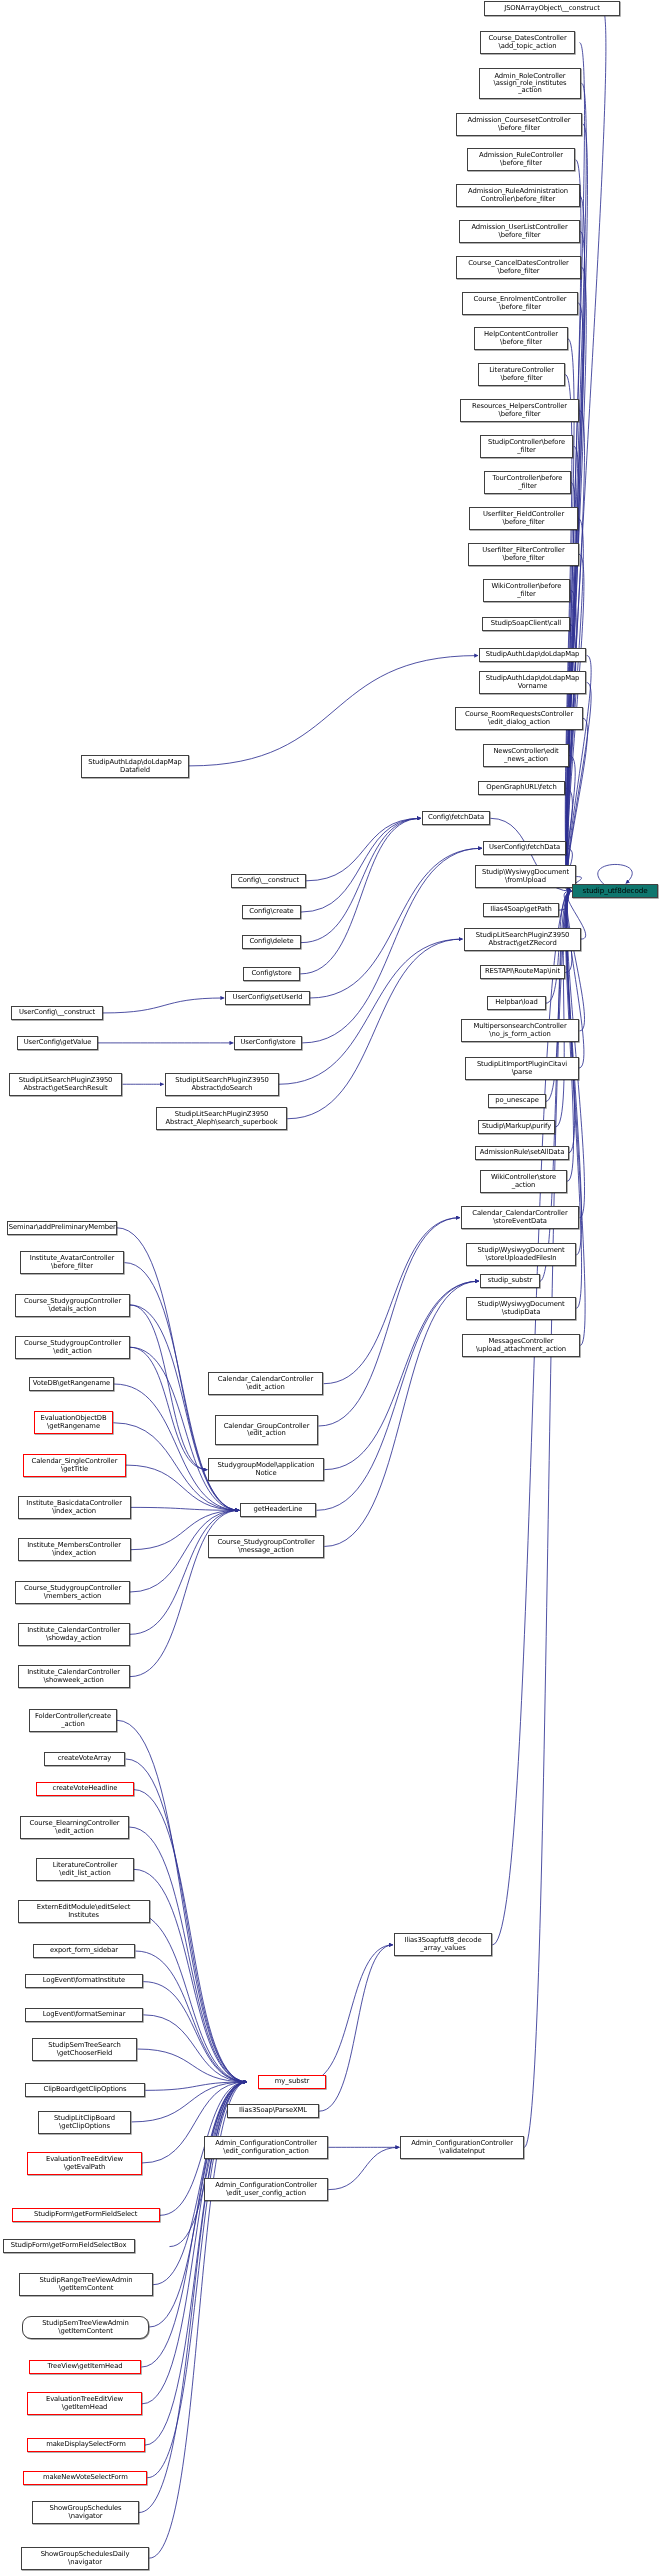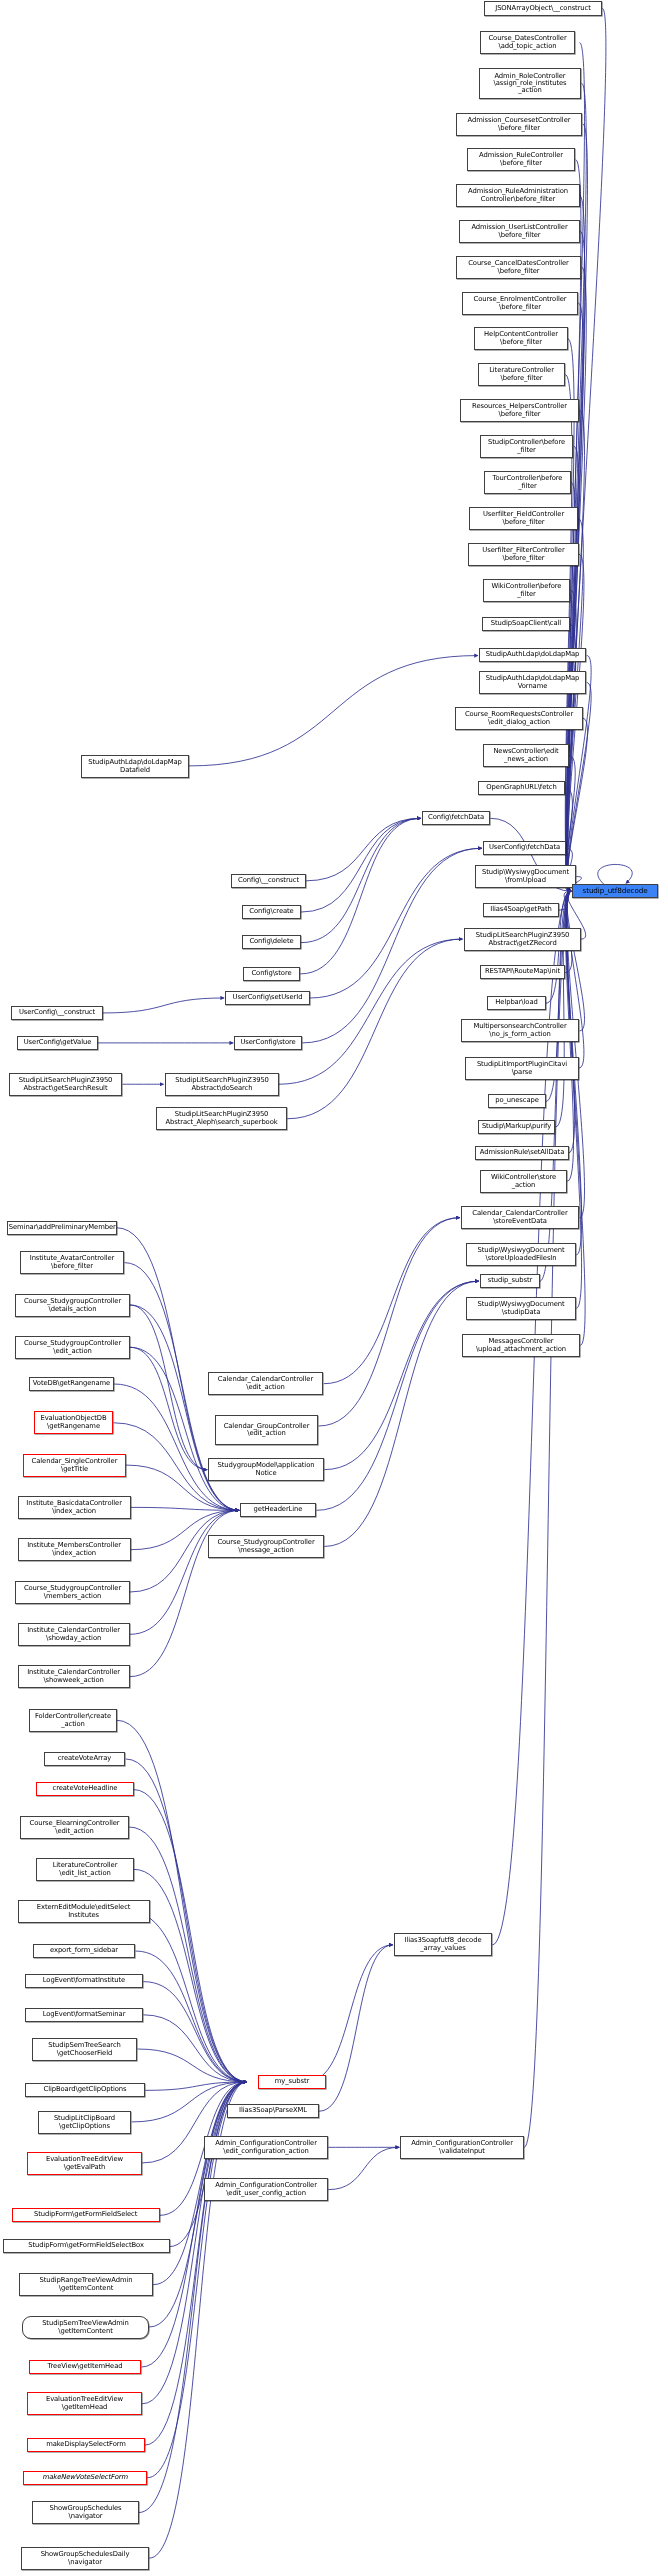--- a/index.html
+++ b/index.html
@@ -25,21 +25,21 @@
     text-align:center;
     line-height:1.08;
     font-size:6.8px;
     letter-spacing:-0.1px;
     white-space:pre-line;
     padding:0 1.3px;
     overflow:hidden;
     box-shadow:0.7px 0.7px 0 rgba(0,0,0,0.45);
   }
   .node.red{border-color:#ff0000;}
-  .node.current{background:#3b82f6;border-color:#404040;font-size:7.2px;}
+  .node.current{background:#0f766e;border-color:#404040;font-size:7.2px;}
   .node span{display:block;width:100%;}
 </style>
 </head>
 <body>
 
 <div id="graph">
   <svg id="edges" xmlns="http://www.w3.org/2000/svg" viewBox="0 0 1027 3957" width="669" height="2576">
       <defs>
         <marker id="ah" viewBox="0 0 10 10" refX="9" refY="5" markerWidth="5" markerHeight="5" orient="auto">
           <path d="M0,0 L10,5 L0,10 z" fill="#2e3192"></path>
@@ -142,21 +142,21 @@
       <path d="M213,3859.5 C305.4,3859.5 288.6,3198 379,3198" fill="none" stroke="#2e3192" stroke-width="1.3" marker-end="url(#ah)"></path>
       <path d="M229,3929.5 C312.6,3929.5 297.4,3198 379,3198" fill="none" stroke="#2e3192" stroke-width="1.3" marker-end="url(#ah)"></path>
       <path d="M470,3198 C544.25,3198 530.75,2987.5 603,2987.5" fill="none" stroke="#2e3192" stroke-width="1.3" marker-end="url(#ah)"></path>
       <path d="M490,3243 C553.25,3243 541.75,2987.5 603,2987.5" fill="none" stroke="#2e3192" stroke-width="1.3" marker-end="url(#ah)"></path>
       <path d="M504,3298.5 C565.05,3298.5 553.95,3298.5 613,3298.5" fill="none" stroke="#2e3192" stroke-width="1.3" marker-end="url(#ah)"></path>
       <path d="M504,3363.5 C565.05,3363.5 553.95,3298.5 613,3298.5" fill="none" stroke="#2e3192" stroke-width="1.3" marker-end="url(#ah)"></path>
       <path d="M805,3298.5 C845.7,3298.5 838.3,1369 877,1369" fill="none" stroke="#2e3192" stroke-width="1.3" marker-end="url(#ah)"></path>
       <path d="M756,2987.5 C823.65,2987.5 811.35,1369 877,1369" fill="none" stroke="#2e3192" stroke-width="1.3" marker-end="url(#ah)"></path>
     </svg>
   <div id="nodes">
-      <div class="node" style="left: 484px; top: 1.3px; width: 118px; height: 14.3px;"><span>JSONArrayObject\__construct</span></div>
+      <div class="node" style="left: 484px; top: 1.3px; width: 136px; height: 14.3px;"><span>JSONArrayObject\__construct</span></div>
       <div class="node" style="left: 480px; top: 31px; width: 95px; height: 23px;"><span>Course_DatesController
 \add_topic_action</span></div>
       <div class="node" style="left: 479px; top: 68px; width: 102px; height: 31px;"><span>Admin_RoleController
 \assign_role_institutes
 _action</span></div>
       <div class="node" style="left: 456px; top: 113px; width: 126px; height: 23px;"><span>Admission_CoursesetController
 \before_filter</span></div>
       <div class="node" style="left: 467px; top: 148px; width: 108px; height: 23px;"><span>Admission_RuleController
 \before_filter</span></div>
       <div class="node" style="left: 456px; top: 184px; width: 124px; height: 23px;"><span>Admission_RuleAdministration
@@ -271,30 +271,30 @@
       <div class="node" style="left: 25px; top: 1974px; width: 118px; height: 14.3px;"><span>LogEvent\formatInstitute</span></div>
       <div class="node" style="left: 25px; top: 2008px; width: 118px; height: 14.3px;"><span>LogEvent\formatSeminar</span></div>
       <div class="node" style="left: 32px; top: 2038px; width: 105px; height: 23px;"><span>StudipSemTreeSearch
 \getChooserField</span></div>
       <div class="node" style="left: 25px; top: 2083px; width: 120px; height: 14.3px;"><span>ClipBoard\getClipOptions</span></div>
       <div class="node" style="left: 38px; top: 2111px; width: 93px; height: 23px;"><span>StudipLitClipBoard
 \getClipOptions</span></div>
       <div class="node red" style="left: 27px; top: 2152px; width: 115px; height: 23px;"><span>EvaluationTreeEditView
 \getEvalPath</span></div>
       <div class="node red" style="left: 11.7px; top: 2208px; width: 148px; height: 14.3px;"><span>StudipForm\getFormFieldSelect</span></div>
-      <div class="node" style="left: 2.6px; top: 2239px; width: 167px; height: 14.3px;"><span>StudipForm\getFormFieldSelectBox</span></div>
+      <div class="node" style="left: 2.6px; top: 2239px; width: 132px; height: 14.3px;"><span>StudipForm\getFormFieldSelectBox</span></div>
       <div class="node" style="left: 19px; top: 2273px; width: 134px; height: 23px;"><span>StudipRangeTreeViewAdmin
 \getItemContent</span></div>
       <div class="node" style="left: 22px; top: 2316px; width: 127px; height: 23px; border-radius: 9px;"><span>StudipSemTreeViewAdmin
 \getItemContent</span></div>
       <div class="node red" style="left: 29px; top: 2360px; width: 112px; height: 14.3px;"><span>TreeView\getItemHead</span></div>
       <div class="node red" style="left: 27px; top: 2392px; width: 115px; height: 23px;"><span>EvaluationTreeEditView
 \getItemHead</span></div>
       <div class="node red" style="left: 27px; top: 2438px; width: 118px; height: 14.3px;"><span>makeDisplaySelectForm</span></div>
-      <div class="node red" style="left: 23.4px; top: 2471px; width: 124px; height: 14.3px; font-style: italic;"><span>makeNewVoteSelectForm</span></div>
+      <div class="node red" style="left: 23.4px; top: 2471px; width: 124px; height: 14.3px;"><span>makeNewVoteSelectForm</span></div>
       <div class="node" style="left: 32px; top: 2501px; width: 107px; height: 23px;"><span>ShowGroupSchedules
 \navigator</span></div>
       <div class="node" style="left: 21px; top: 2547px; width: 128px; height: 23px;"><span>ShowGroupSchedulesDaily
 \navigator</span></div>
       <div class="node" style="left: 208px; top: 1372px; width: 115px; height: 23px;"><span>Calendar_CalendarController
 \edit_action</span></div>
       <div class="node" style="left: 215px; top: 1415px; width: 103px; height: 30px;"><span>Calendar_GroupController
 \edit_action</span></div>
       <div class="node" style="left: 208px; top: 1458px; width: 116px; height: 23px;"><span>StudygroupModel\application
 Notice</span></div>

